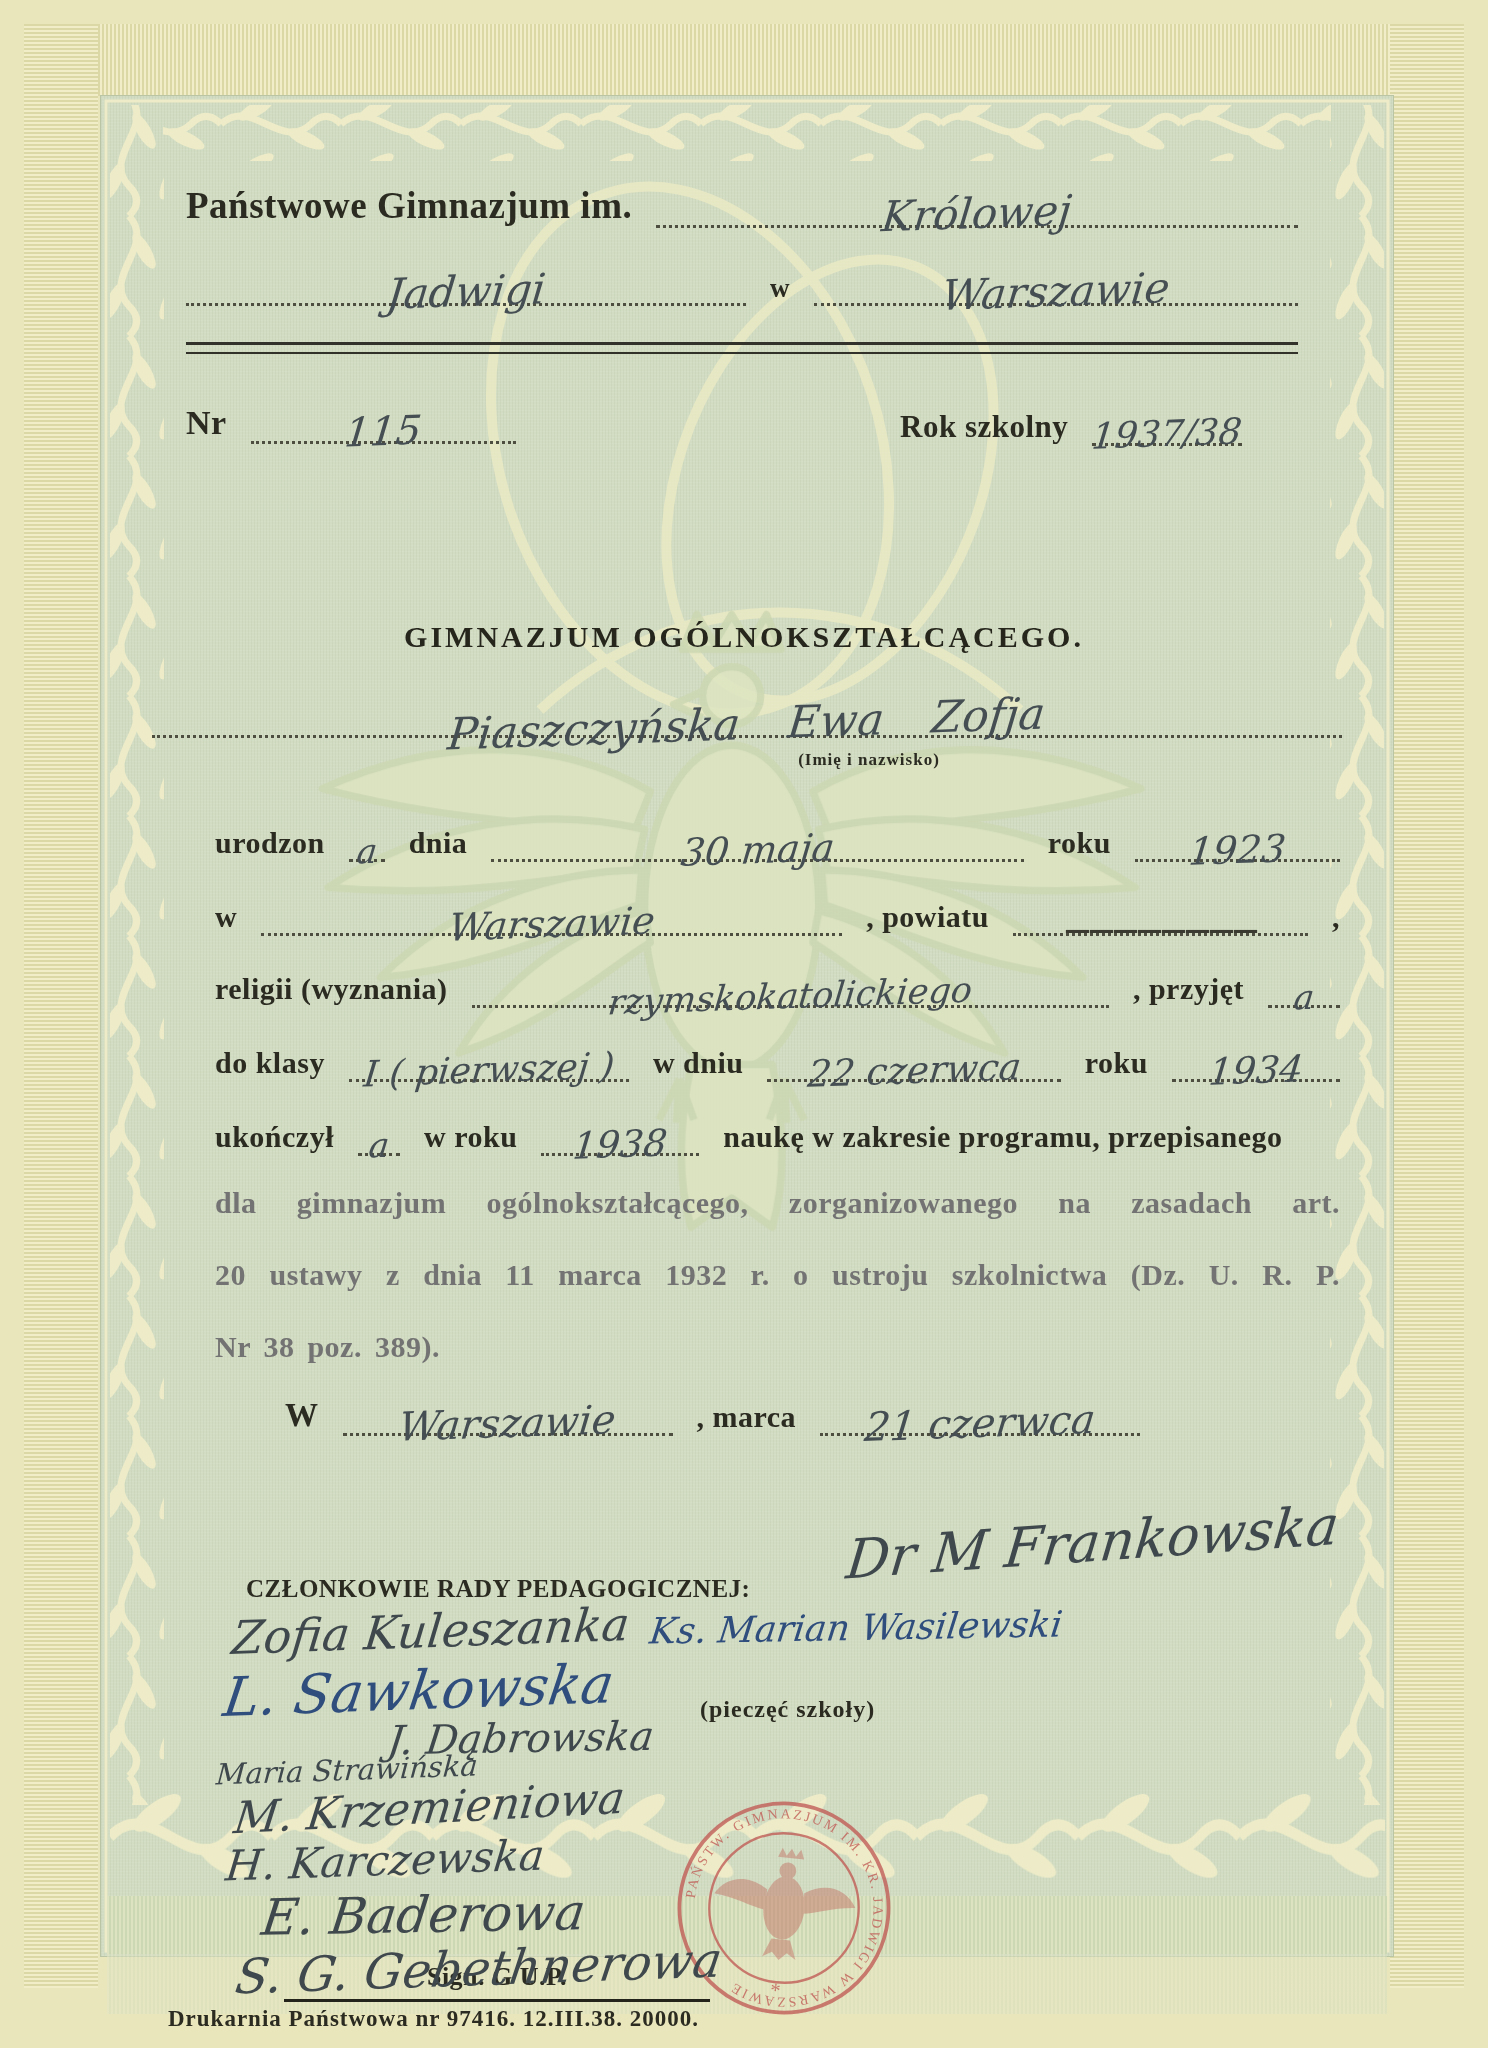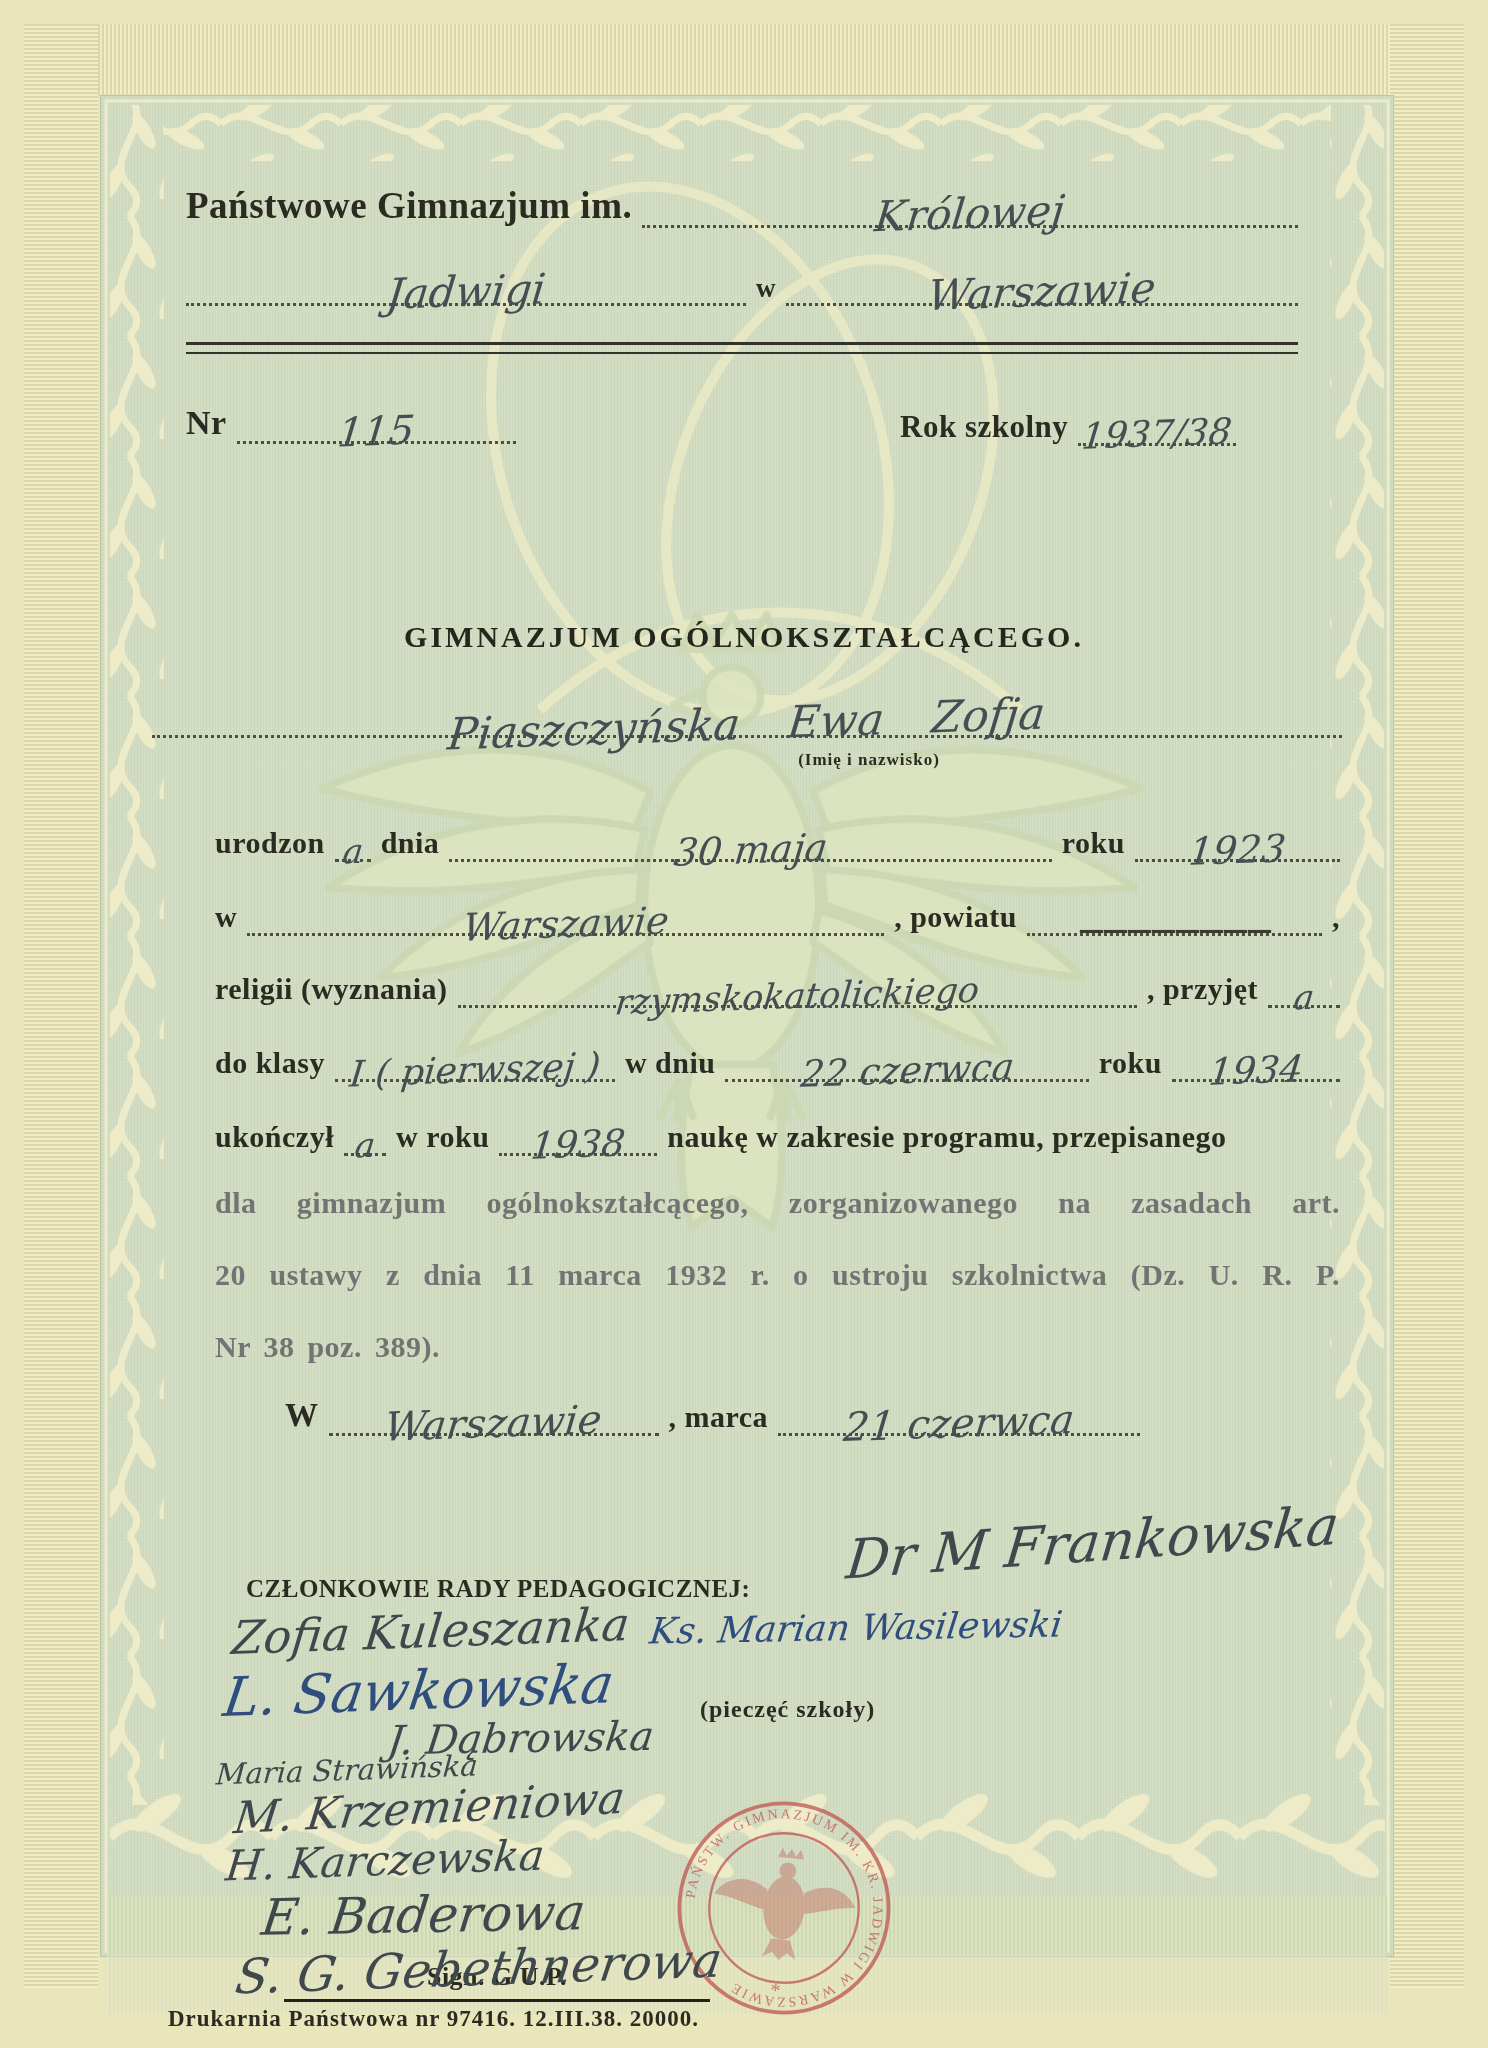--- a/index.html
+++ b/index.html
@@ -24,21 +24,21 @@
   .ribbed{position:absolute;left:6px;right:6px;top:1800px;height:58px;
     background:repeating-linear-gradient(90deg,#dde2c0 0 2px,#ccd7b4 2px 4px);}
   .ribbed2{position:absolute;left:6px;right:6px;top:1858px;height:60px;opacity:.55;
     background:repeating-linear-gradient(90deg,#e3e6c6 0 2px,#d5debd 2px 4px);}
   .eagle{position:absolute;left:270px;top:600px;width:900px;z-index:3;}
   .monogram{position:absolute;left:360px;top:150px;width:780px;z-index:3;}
   
   .abs{position:absolute;z-index:10;}
   .p{font-weight:bold;font-size:30px;color:#2b2b21;letter-spacing:.5px;
      line-height:1;padding-bottom:4px;white-space:pre;}
-  .frow{position:absolute;display:flex;align-items:flex-end;gap:10px;height:52px;z-index:10;}
+  .frow{position:absolute;display:flex;align-items:flex-end;gap:24px;height:52px;z-index:10;}
   .fill{flex:1;align-self:stretch;display:flex;justify-content:center;align-items:flex-end;
         border-bottom:3px dotted #4e4e40;}
   .fw{flex:none;}
   .frow-block{position:absolute;z-index:10;font-weight:bold;font-size:30px;color:#737373;
       letter-spacing:.5px;word-spacing:5px;text-align:justify;text-align-last:justify;}
   
   .hw{font-family:"DejaVu Serif",serif;font-style:italic;display:inline-block;
       line-height:.85;color:#454e52;transform:rotate(-2deg) skewX(-8deg);white-space:nowrap;}
   .fill .hw{margin-bottom:-7px;}
   .dashline{font-style:normal;font-weight:bold;letter-spacing:-2px;color:#3a3a30;

